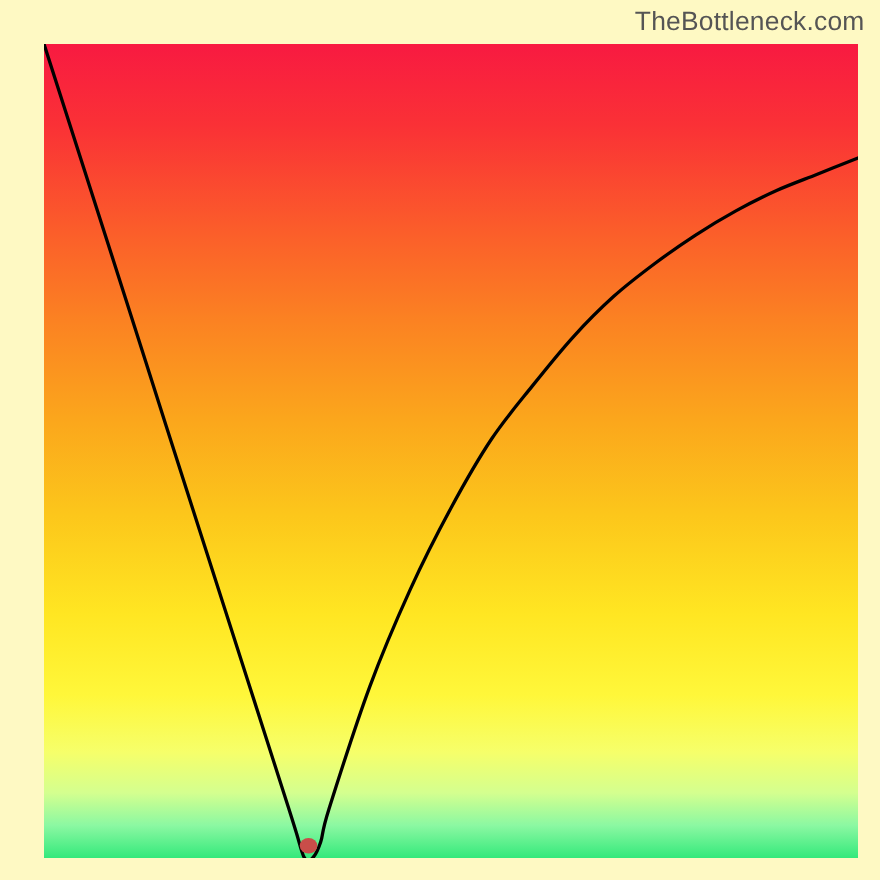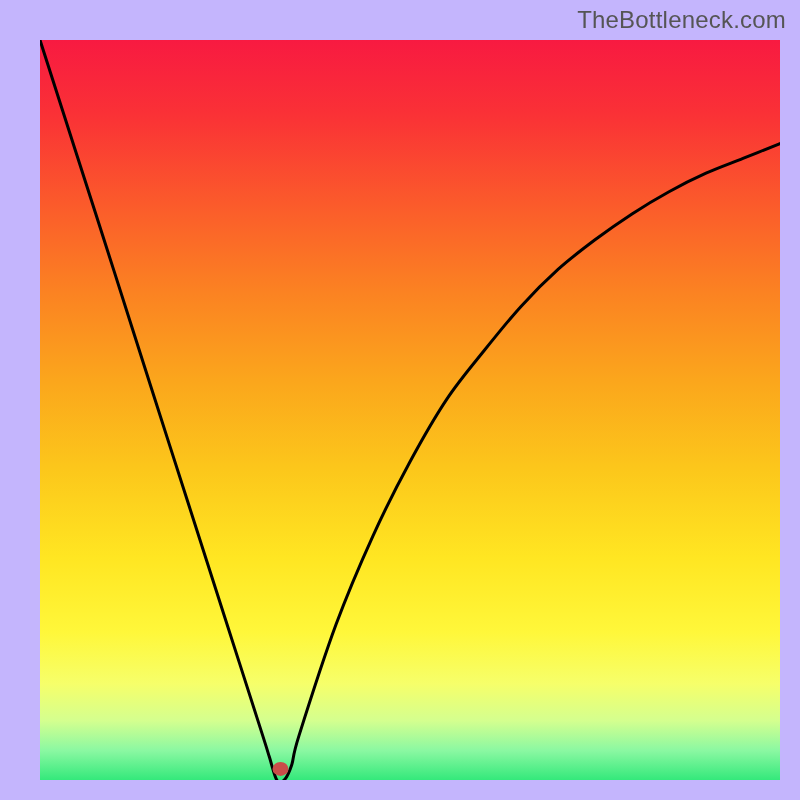--- a/index.html
+++ b/index.html
@@ -8,21 +8,21 @@
     width: 800px;
     height: 800px;
     background: #000;
     font-family: Arial, Helvetica, sans-serif;
     overflow: hidden;
   }
   .outer {
     position: relative;
     width: 800px;
     height: 800px;
-    background: #c4b5fd;
+    background: #fef9c3;
   }
   .plot {
     position: absolute;
     left: 40px;
     top: 40px;
     width: 740px;
     height: 740px;
     overflow: hidden;
   }
   .plot svg {

